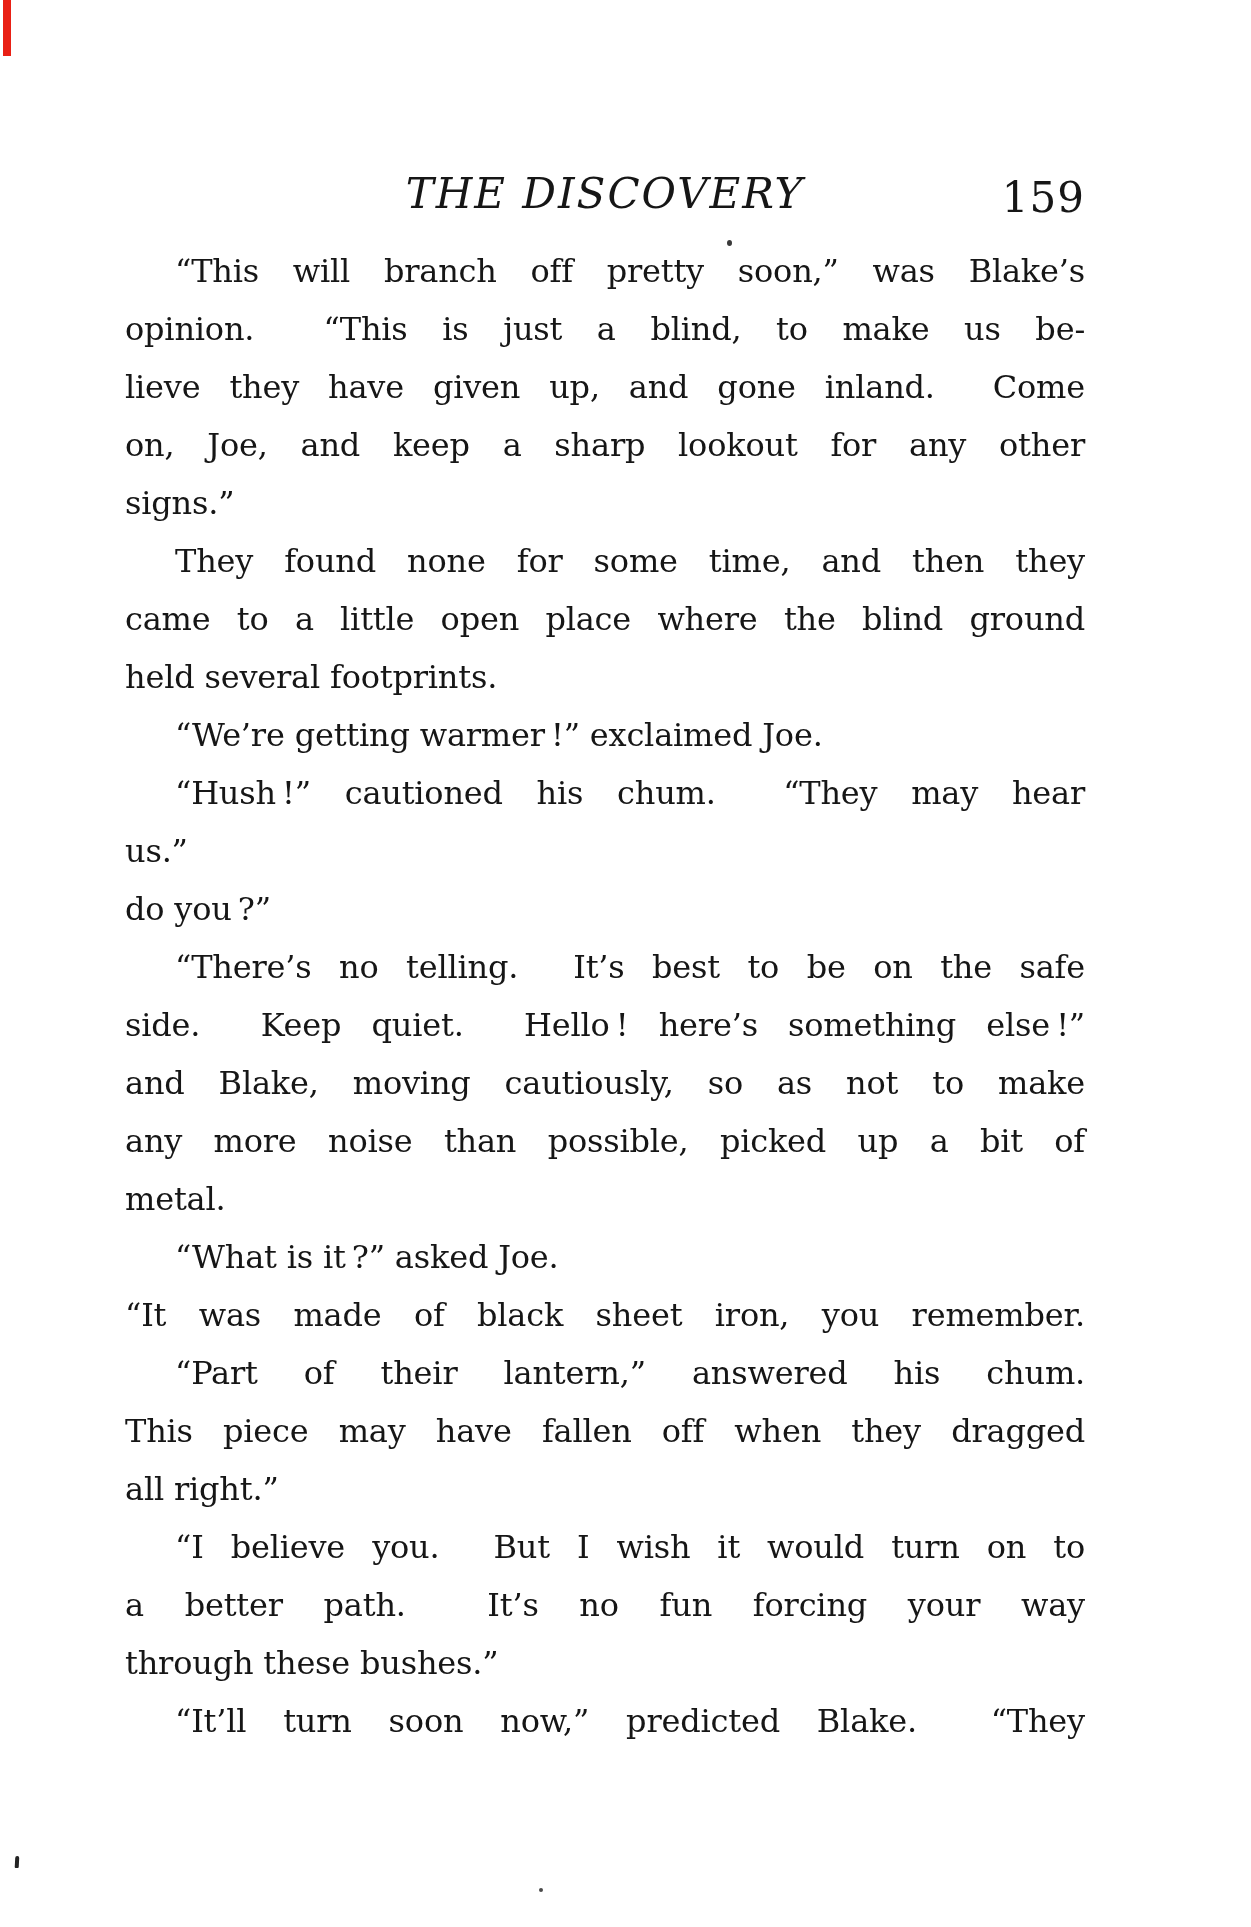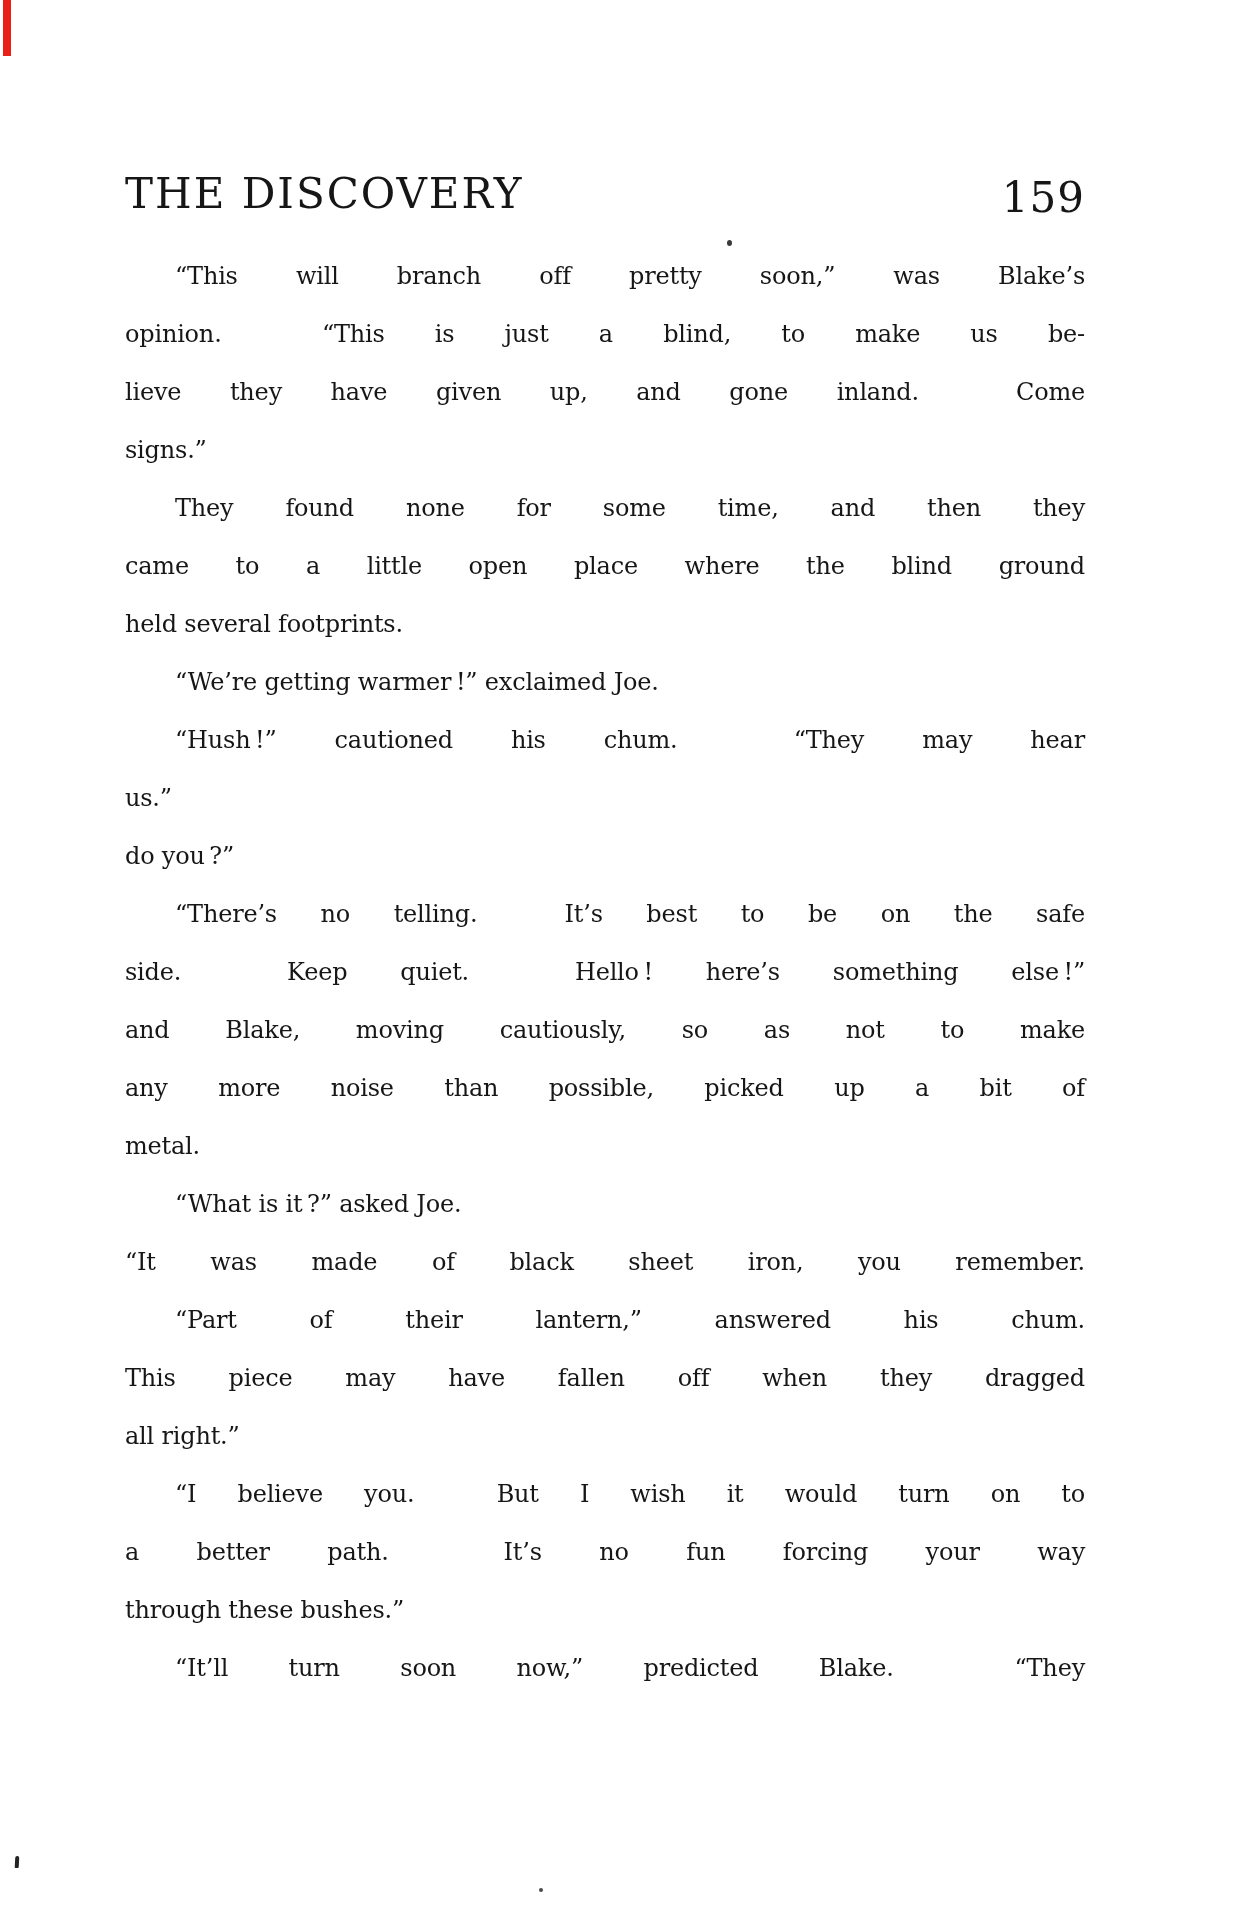--- a/index.html
+++ b/index.html
@@ -19,37 +19,38 @@
   }
   
   .red-mark {
     position: absolute; left: 3px; top: 0; width: 8px; height: 56px;
     background: var(--red-mark);
   }
   .running-head {
     position: absolute; left: 125px; top: 170px; width: 960px; height: 52px;
   }
   .head-title {
-    position: absolute; left: 0; right: 0; text-align: left;
+    position: absolute; left: 0; right: 0; text-align: center;
+    font-style: italic;
     font-size: 42px; line-height: 48px;
     letter-spacing: 2px;
     color: var(--ink);
   }
   .page-num {
     position: absolute; right: 0; top: 4px;
     font-size: 42px; line-height: 48px;
     letter-spacing: 1px;
     color: var(--ink);
   }
   .text-block {
     position: absolute; left: 125px; top: 247px; width: 960px;
   }
   .line {
-    font-size: 24px;
-    line-height: 58px;
+    font-size: 32px;
+    line-height: 48px;
     height: 58px;
     color: var(--ink);
     letter-spacing: -0.2px;
     text-align: justify;
     text-align-last: justify;
     box-sizing: border-box;
     white-space: nowrap; 
   }
   .line { white-space: normal; }
   .line.rag { text-align-last: left; }
@@ -79,20 +80,21 @@
     <div class="head-title">THE DISCOVERY</div>
     <div class="page-num">159</div>
   </div>
 
   <div class="dot-a"></div>
 
   <div class="text-block">
     <div class="line ind">“This will branch off pretty soon,” was Blake’s</div>
     <div class="line">opinion.&nbsp; “This is just a blind, to make us be-</div>
     <div class="line">lieve they have given up, and gone inland.&nbsp; Come</div>
+    <div class="line">on, Joe, and keep a sharp lookout for any other</div>
     <div class="line rag">signs.”</div>
     <div class="line ind">They found none for some time, and then they</div>
     <div class="line">came to a little open place where the blind ground</div>
     <div class="line rag">held several footprints.</div>
     <div class="line ind rag">“We’re getting warmer !” exclaimed Joe.</div>
     <div class="line ind">“Hush !” cautioned his chum.&nbsp; “They may hear</div>
     <div class="line rag">us.”</div>
     <div class="line rag">do you ?”</div>
     <div class="line ind">“There’s no telling.&nbsp; It’s best to be on the safe</div>
     <div class="line">side.&nbsp; Keep quiet.&nbsp; Hello ! here’s something else !”</div>

